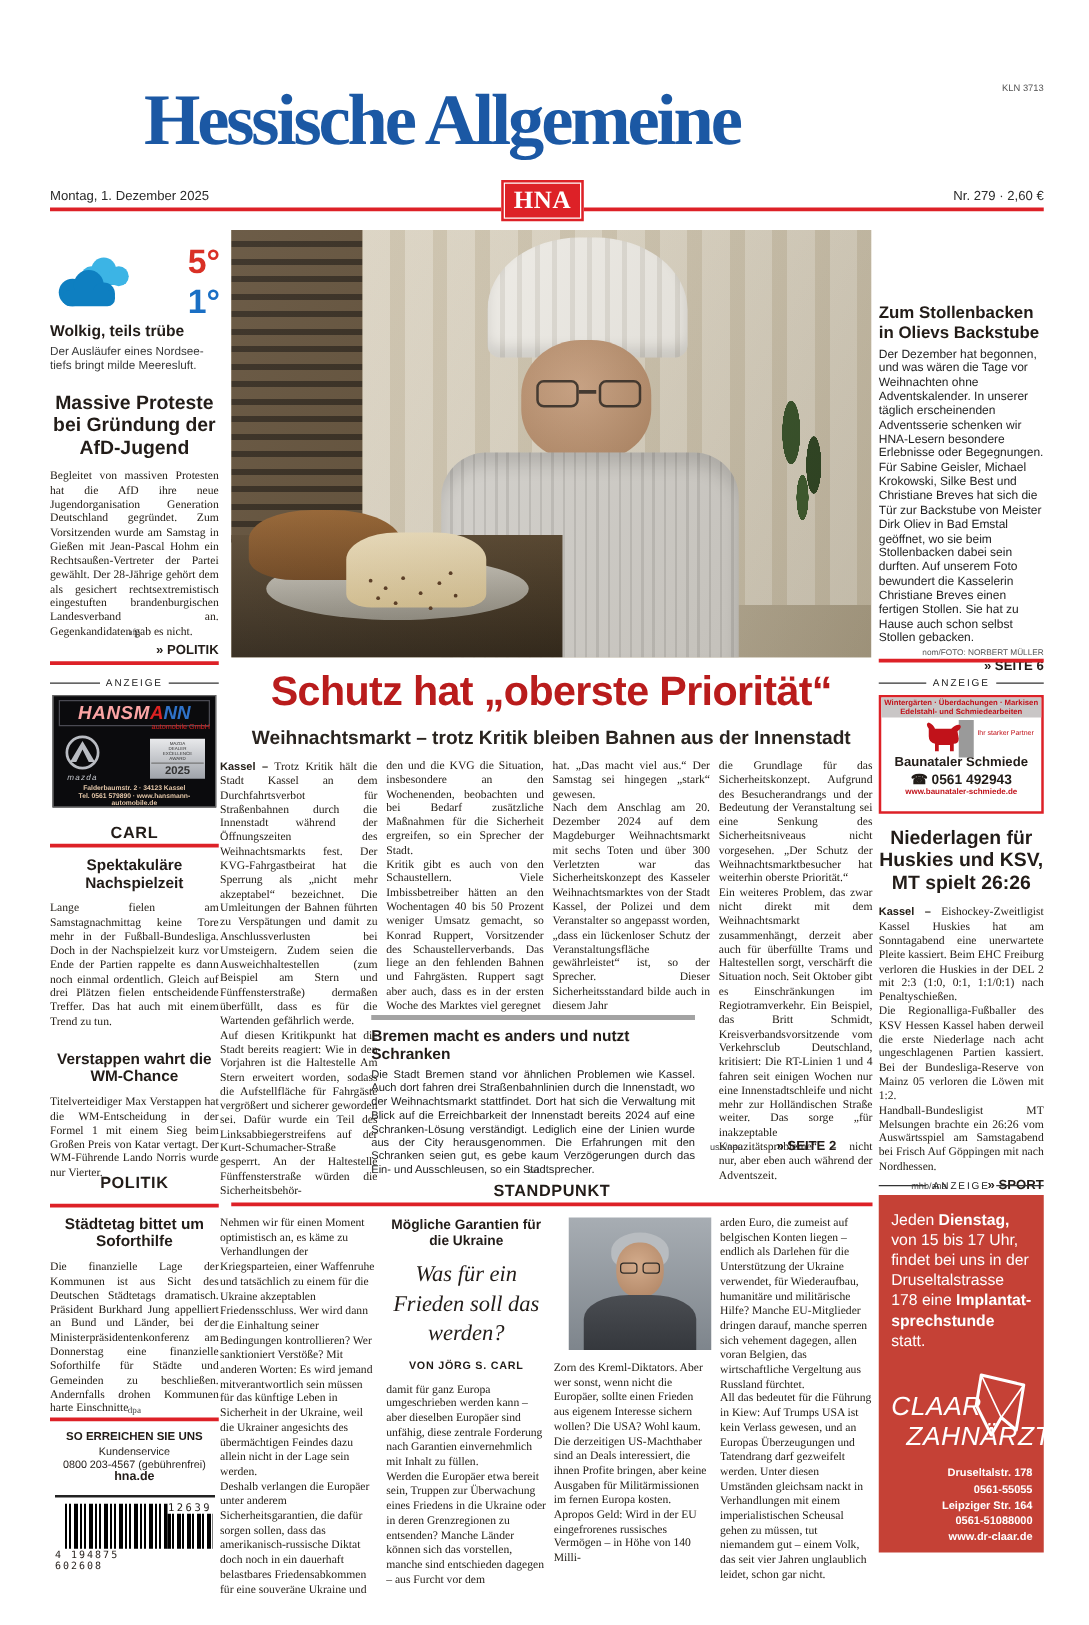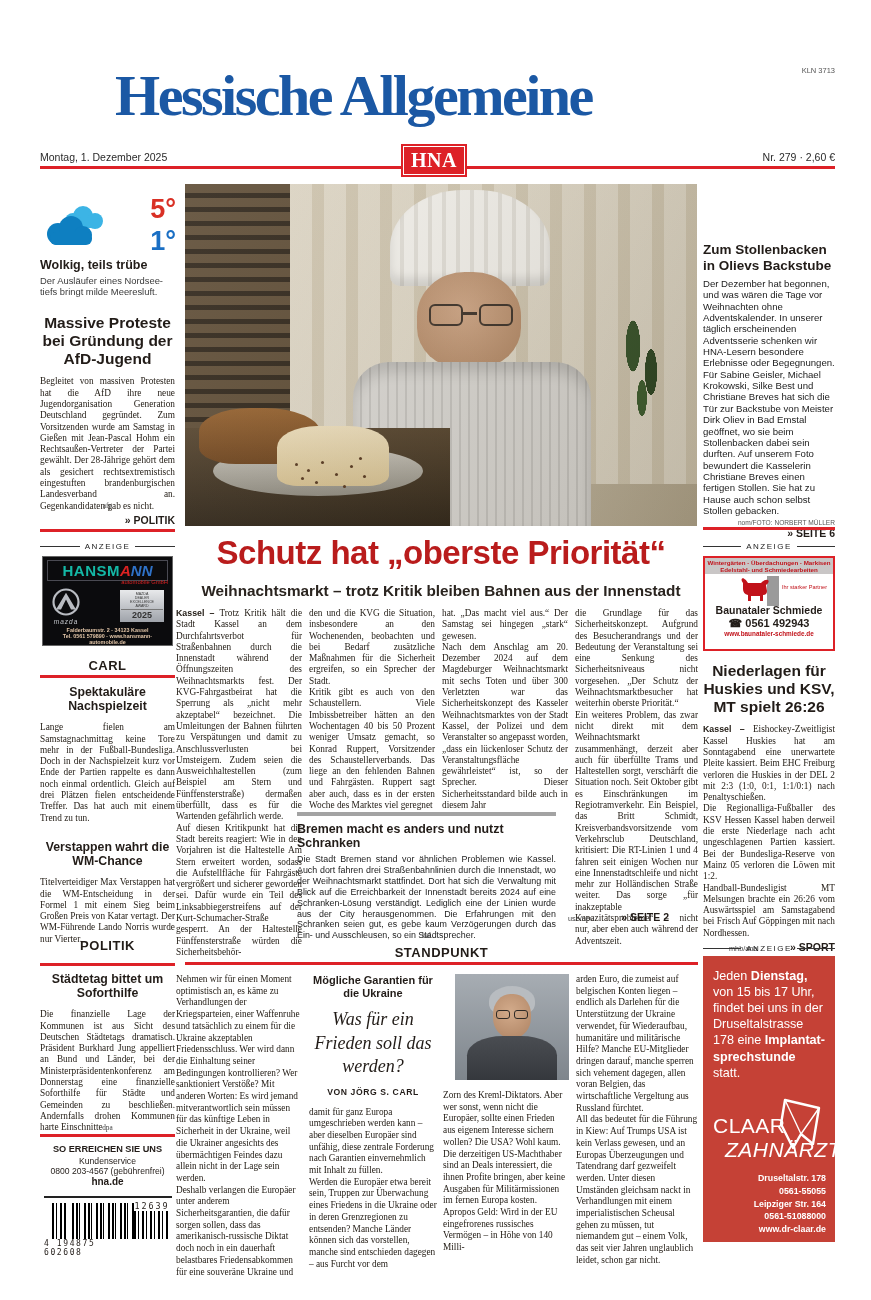--- a/index.html
+++ b/index.html
@@ -130,21 +130,21 @@
   </div>
 
   <div class="abs anzeige" style="left:40px;top:542px;width:135px;">
     <span class="dash"></span>
     <span>ANZEIGE</span>
     <span class="dash"></span>
   </div>
 
   <div class="abs" style="left:42px;top:556px;width:131px;height:90px;background:#0b0b0d;border:1px solid #666;padding:3px 4px;">
     <div style="border:1px solid #4a4a52;padding:1px 3px;display:flex;align-items:baseline;justify-content:center;gap:0;">
-      <span style="font-weight:bold;font-size:15px;color:#14b8a6;letter-spacing:.5px;">HANSM</span>
+      <span style="font-style:italic;font-weight:bold;font-size:15px;color:#fca5a5;letter-spacing:.5px;">HANSM</span>
       <span style="font-style:italic;font-weight:bold;font-size:15px;color:#d22;">A</span>
       <span style="font-style:italic;font-weight:bold;font-size:15px;color:#2f72c8;">NN</span>
     </div>
     <div style="text-align:right;font-size:5.8px;color:#d22;margin-top:-2px;">automobile GmbH</div>
     <div style="display:flex;justify-content:space-between;align-items:center;margin-top:2px;padding:0 4px;">
       <div style="text-align:center;">
         <svg width="30" height="30" viewBox="0 0 36 36">
           <circle cx="18" cy="18" r="15" fill="none" stroke="#b9bcc2" stroke-width="2.6"></circle>
           <path d="M6 27 L18 7 L30 27 L24 27 L18 15 L12 27 Z" fill="#b9bcc2"></path>
         </svg>
@@ -269,21 +269,21 @@
   </div>
 
   <div class="abs" style="left:703px;top:956px;width:132px;height:286px;background:var(--claar);color:#fff;padding:12px 9px 8px 10px;">
     <div style="font-size:12.6px;line-height:1.28;">
       <span>Jeden </span><b>Dienstag,</b><span> von 15 bis 17 Uhr, findet bei uns in der Druseltalstrasse 178 eine </span><b>Implantat­sprechstunde</b><span> statt.</span>
     </div>
     <svg style="position:absolute;right:8px;top:138px;" width="56" height="62" viewBox="0 0 56 62">
       <path d="M14 6 L48 14 L42 50 L30 40 L22 54 L10 30 Z" fill="none" stroke="#fff" stroke-width="2.4" stroke-linejoin="round"></path>
       <path d="M14 6 L30 40 M48 14 L30 40" fill="none" stroke="#fff" stroke-width="1.4"></path>
     </svg>
-    <div style="position:absolute;left:10px;top:158px;font-size:21px;letter-spacing:.5px;">CLAAR</div>
+    <div style="position:absolute;left:10px;top:158px;font-style:italic;font-size:21px;letter-spacing:.5px;">CLAAR</div>
     <div style="position:absolute;left:22px;top:182px;font-style:italic;font-size:21px;letter-spacing:.5px;">ZAHNÄRZTE</div>
     <div style="position:absolute;right:9px;top:216px;text-align:right;font-weight:bold;font-size:8.8px;line-height:1.45;">
       <div>Druseltalstr. 178</div>
       <div>0561-55055</div>
       <div>Leipziger Str. 164</div>
       <div>0561-51088000</div>
       <div>www.dr-claar.de</div>
     </div>
   </div>
 

